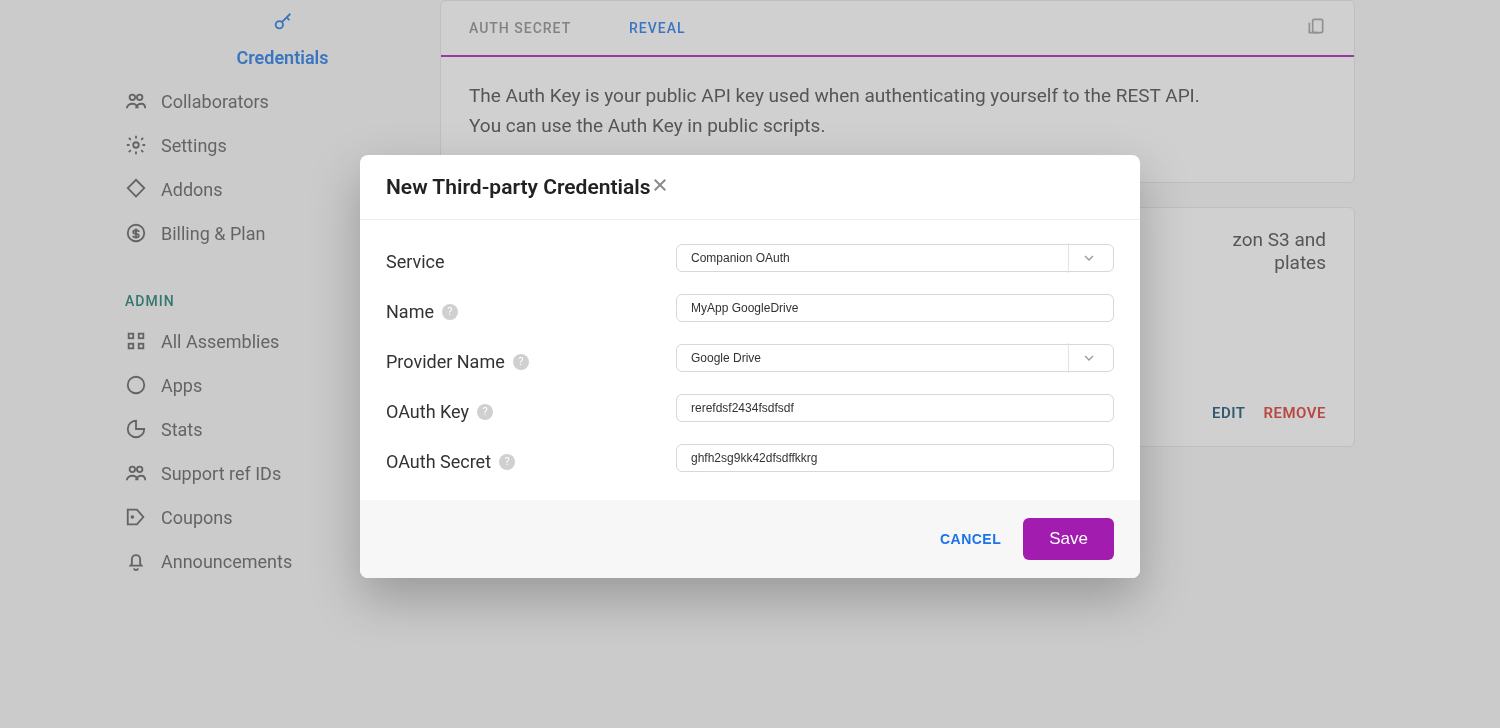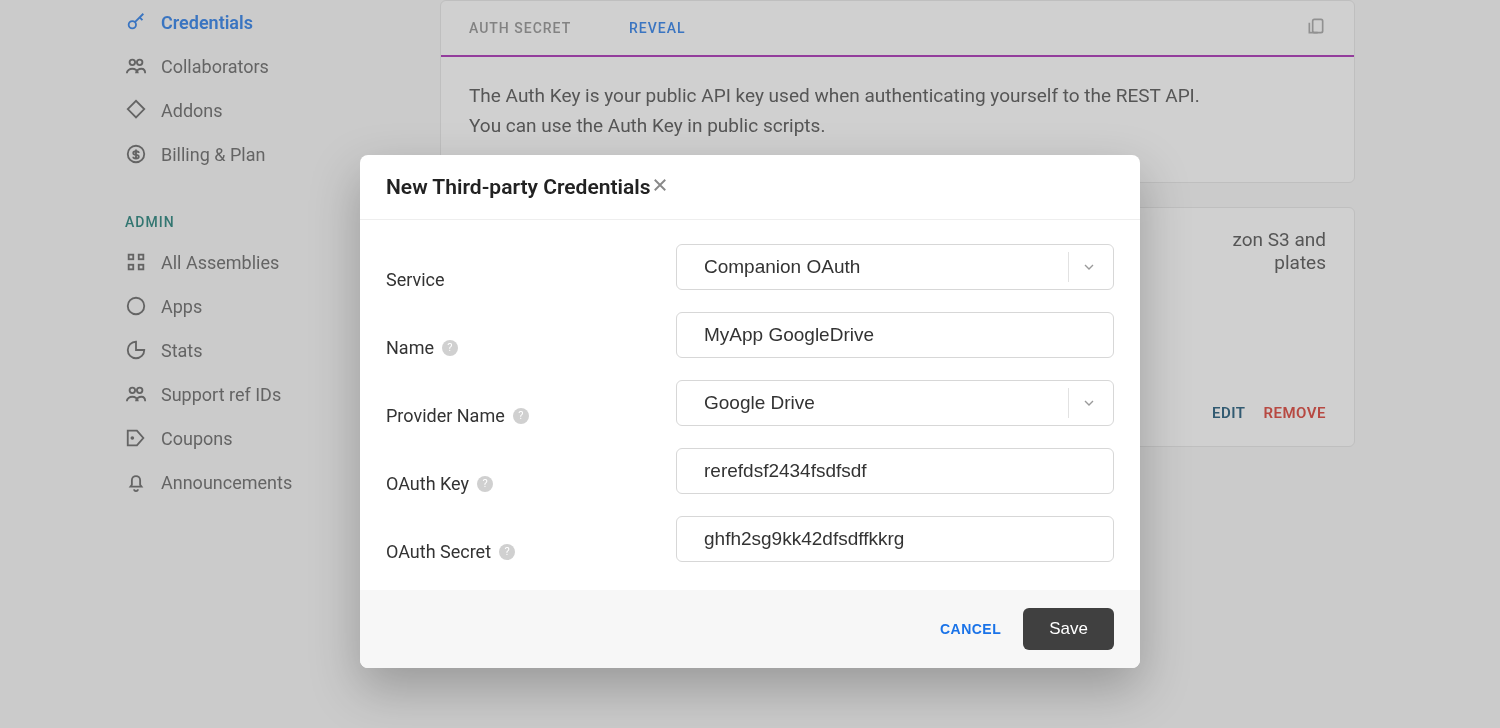--- a/index.html
+++ b/index.html
@@ -26,21 +26,21 @@
     }
     .sb-item {
       display: flex;
       align-items: center;
       gap: 14px;
       padding: 11px 0;
       color: #5a5a5a;
       font-size: 18px;
       cursor: pointer;
     }
-    .sb-item.active { color: #1a73e8; font-weight: 600; }
+    .sb-item.active { color: #1a73e8; font-weight: 600; flex-direction: column; }
     .sb-item svg { width: 22px; height: 22px; flex-shrink: 0; }
     .sb-group-label {
       margin-top: 38px;
       margin-bottom: 10px;
       color: #0f766e;
       font-size: 14px;
       letter-spacing: 1px;
       font-weight: 500;
     }
 
@@ -151,25 +151,25 @@
       border-radius: 50%;
       background: #d0d0d0;
       color: #fff;
       font-size: 11px;
       display: inline-flex;
       align-items: center;
       justify-content: center;
     }
     .form-control {
       flex: 1;
-      height: 46px;
+      height: 28px;
       border: 1px solid #d7d7d7;
       border-radius: 6px;
-      padding: 0 27px;
-      font-size: 19px;
+      padding: 0 14px;
+      font-size: 12px;
       color: #333;
       background: #fff;
     }
     .select-wrap {
       position: relative;
       flex: 1;
     }
     .select-wrap .form-control { width: 100%; padding-right: 48px; }
     .chev {
       position: absolute;
@@ -198,21 +198,21 @@
       color: #1a73e8;
       font-size: 14px;
       font-weight: 600;
       letter-spacing: 0.5px;
       background: none;
       border: none;
       cursor: pointer;
       text-align: right;
     }
     .btn-save {
-      background: #404040;
+      background: #a21caf;
       color: #fff;
       font-size: 17px;
       font-weight: 500;
       border: none;
       border-radius: 6px;
       padding: 11px 26px;
       cursor: pointer;
     }
   </style>
 </head>
@@ -228,20 +228,27 @@
         </svg>
       <span>Credentials</span>
     </div>
     <div class="sb-item">
       <svg viewBox="0 0 24 24" fill="none" stroke="currentColor" stroke-width="2">
           <circle cx="8" cy="8" r="3"></circle>
           <circle cx="16" cy="8" r="3"></circle>
           <path d="M2 20c0-3 3-5 6-5s6 2 6 5 M12 20c0-3 3-5 6-5s4 2 4 5"></path>
         </svg>
       <span>Collaborators</span>
+    </div>
+    <div class="sb-item">
+      <svg viewBox="0 0 24 24" fill="none" stroke="currentColor" stroke-width="2">
+          <circle cx="12" cy="12" r="3"></circle>
+          <path d="M12 2v3M12 19v3M4.2 4.2l2.1 2.1M17.7 17.7l2.1 2.1M2 12h3M19 12h3M4.2 19.8l2.1-2.1M17.7 6.3l2.1-2.1"></path>
+        </svg>
+      <span>Settings</span>
     </div>
     <div class="sb-item">
       <svg viewBox="0 0 24 24" fill="none" stroke="currentColor" stroke-width="2">
           <path d="M3 11l9-9 9 9-9 9z"></path>
         </svg>
       <span>Addons</span>
     </div>
     <div class="sb-item">
       <svg viewBox="0 0 24 24" fill="none" stroke="currentColor" stroke-width="2">
           <circle cx="12" cy="12" r="9"></circle>

